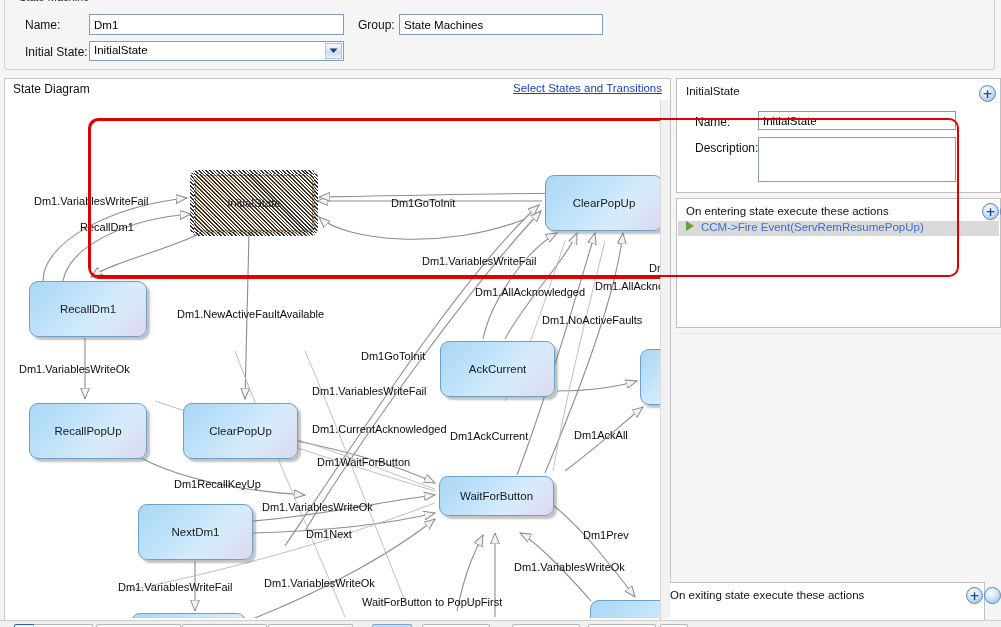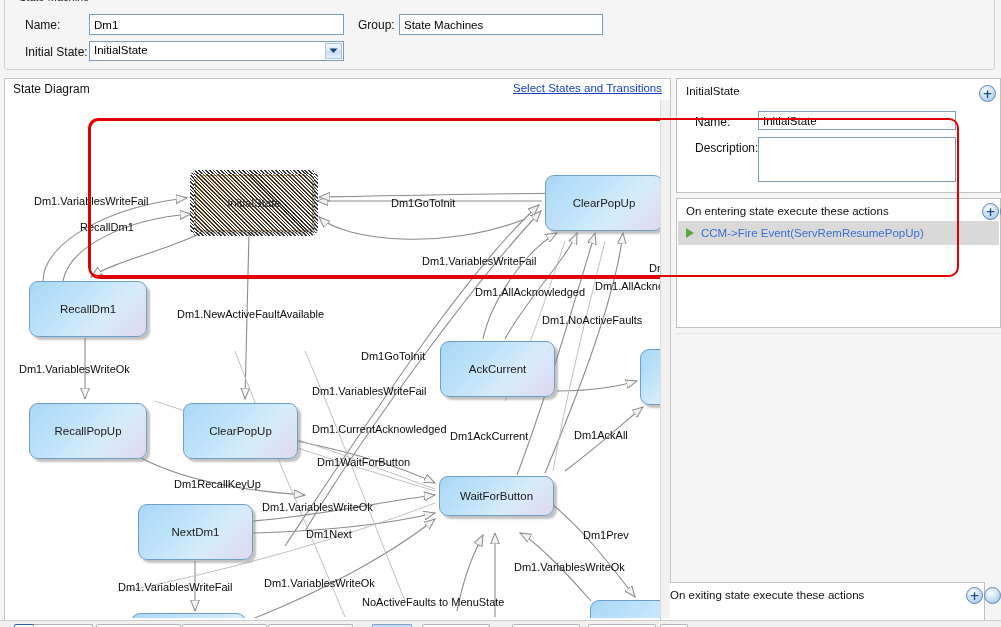--- a/index.html
+++ b/index.html
@@ -190,24 +190,23 @@
   .round-btn .glyph {
     font-size: 12px;
     line-height: 12px;
     color: #1d4e86;
     font-weight: bold;
     font-family: "DejaVu Sans", sans-serif;
   }
   .action-row {
     position: absolute;
     left: 1px; right: 1px;
-    height: 24px;
+    height: 15px;
     background: #d9d9d9;
     display: flex;
-    align-items: center;
   }
   .action-arrow {
     width: 0; height: 0;
     margin-left: 8px; margin-right: 7px;
     border-left: 8px solid #5fa33c;
     border-top: 5px solid transparent;
     border-bottom: 5px solid transparent;
   }
   .action-text {
     font-size: 11.5px;
@@ -391,21 +390,21 @@
           <div class="edge-label" style="left: 445px; top: 329px;">Dm1AckCurrent</div>
           <div class="edge-label" style="left: 569px; top: 328px;">Dm1AckAll</div>
           <div class="edge-label" style="left: 312px; top: 355px;">Dm1WaitForButton</div>
           <div class="edge-label" style="left: 169px; top: 377px;">Dm1RecallKeyUp</div>
           <div class="edge-label" style="left: 257px; top: 400px;">Dm1.VariablesWriteOk</div>
           <div class="edge-label" style="left: 301px; top: 427px;">Dm1Next</div>
           <div class="edge-label" style="left: 578px; top: 428px;">Dm1Prev</div>
           <div class="edge-label" style="left: 509px; top: 460px;">Dm1.VariablesWriteOk</div>
           <div class="edge-label" style="left: 113px; top: 480px;">Dm1.VariablesWriteFail</div>
           <div class="edge-label" style="left: 259px; top: 476px;">Dm1.VariablesWriteOk</div>
-          <div class="edge-label" style="left: 357px; top: 495px;">NoActiveFaults to MenuState</div>
+          <div class="edge-label" style="left: 357px; top: 495px;">WaitForButton to PopUpFirst</div>
           <div class="edge-label" style="left: 440px; top: 515px;">Dm1.VariablesWriteOk</div>
         </div>
 
       <div class="red-highlight" style="left:84px; top:18px; width:1000px; height:156px;"></div>
     </div>
   </div>
 
   <div class="red-highlight" style="left:88px; top:118px; width:867px; height:155px; z-index:50;"></div>
 
   <div class="prop-panel" style="left:676px; top:78px; width:325px; height:115px;">

